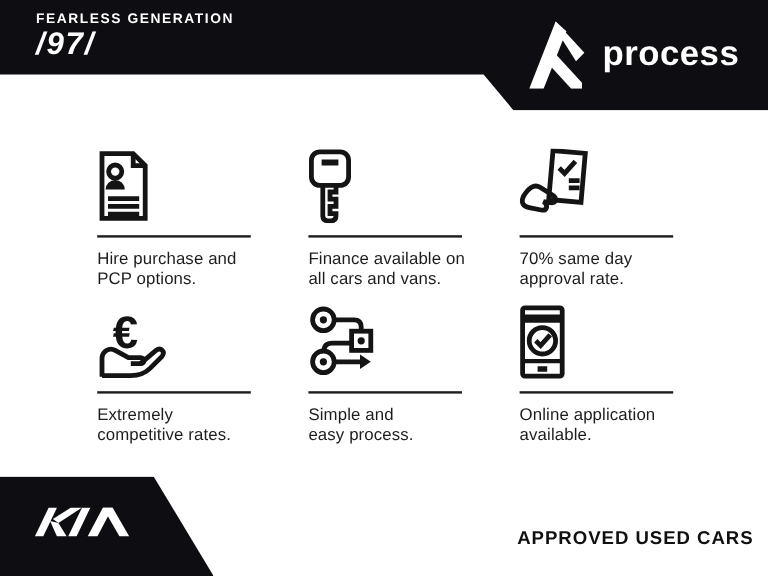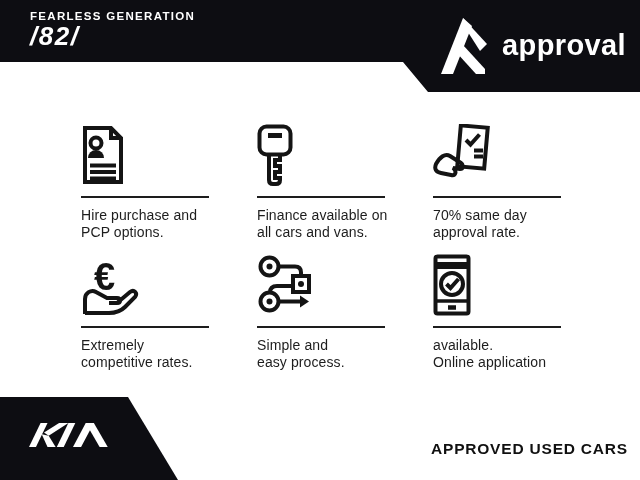--- a/index.html
+++ b/index.html
@@ -45,30 +45,30 @@
     position:absolute; right:12px; top:440px;
     font-size:15.5px; font-weight:bold; letter-spacing:0.8px; color:#101010;
   }
 </style>
 </head>
 <body>
 
 <header class="top-banner">
   <div class="fearless">
     <div class="tagline">FEARLESS GENERATION</div>
-    <div class="year">/82/</div>
+    <div class="year">/97/</div>
   </div>
 
   <div class="brand">
     <svg class="a-mark" viewBox="0 0 50 58">
       <polygon points="0,58 22,2 31,10 12,58"></polygon>
       <polygon points="22,2 46,28 39,35 25,13"></polygon>
       <polygon points="15,36 22,29 44,53 44,58 35,58"></polygon>
     </svg>
-    <div class="brand-name">approval</div>
+    <div class="brand-name">process</div>
   </div>
 </header>
 
 <main class="features">
 
   <div class="feature">
     <div class="icon-box">
       <svg width="44" height="62" viewBox="0 0 44 62">
         <path class="icon-stroke" d="M4,4 H30 L40,14 V58 H4 Z"></path>
         <path class="icon-stroke" d="M30,4 V14 H40"></path>
@@ -161,22 +161,22 @@
         <rect class="icon-stroke" x="2.5" y="2.5" width="33" height="57" rx="2"></rect>
         <line class="icon-stroke" x1="4" y1="11.5" x2="34" y2="11.5" style="stroke-width:7"></line>
         <circle class="icon-stroke" cx="19" cy="30" r="11"></circle>
         <path class="icon-stroke" d="M13.5,30 l4,4 8,-9"></path>
         <line class="icon-stroke" x1="4" y1="47" x2="34" y2="47" style="stroke-width:3.5"></line>
         <line class="icon-stroke" x1="15" y1="53.5" x2="23" y2="53.5" style="stroke-width:4.5"></line>
       </svg>
     </div>
     <div class="divider"></div>
     <div class="caption">
+      <div>Online application</div>
       <div>available.</div>
-      <div>Online application</div>
     </div>
   </div>
 
 </main>
 
 <footer>
   <div class="kia-wedge">
     <svg class="kia-logo" width="88" height="24" viewBox="0 0 76 30" preserveAspectRatio="none">
       <polygon points="10,0 16,0 6,30 0,30"></polygon>
       <polygon points="13,12 26,0 34,0 17,16"></polygon>

